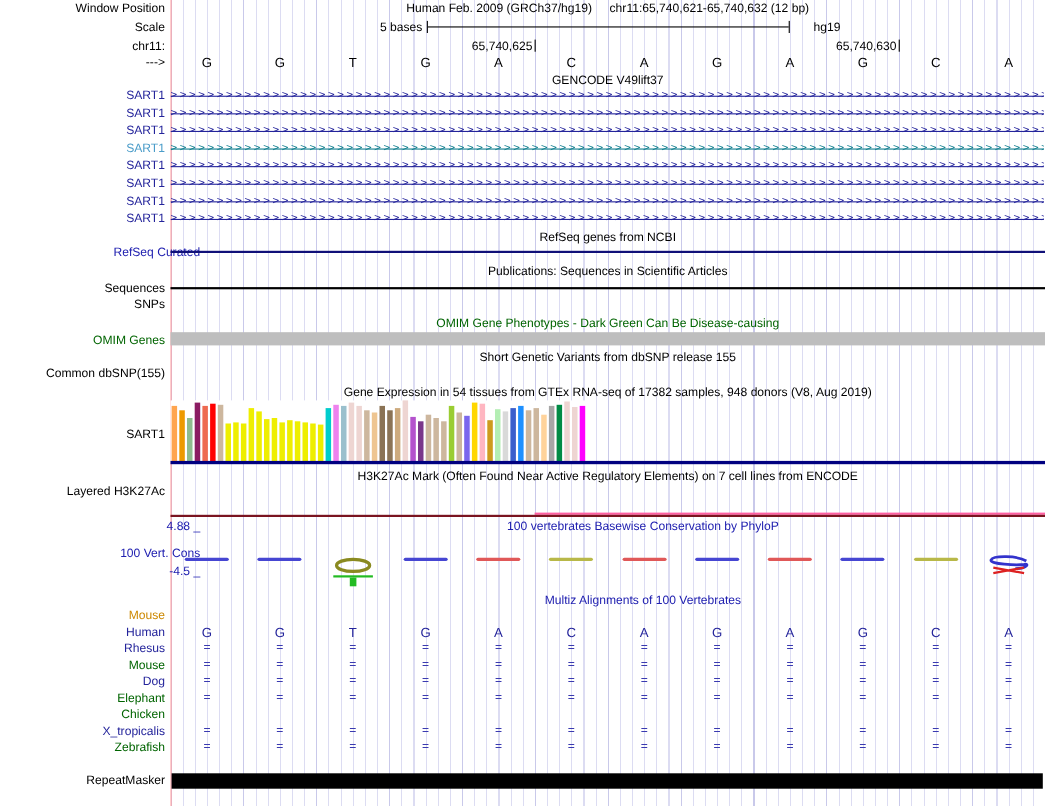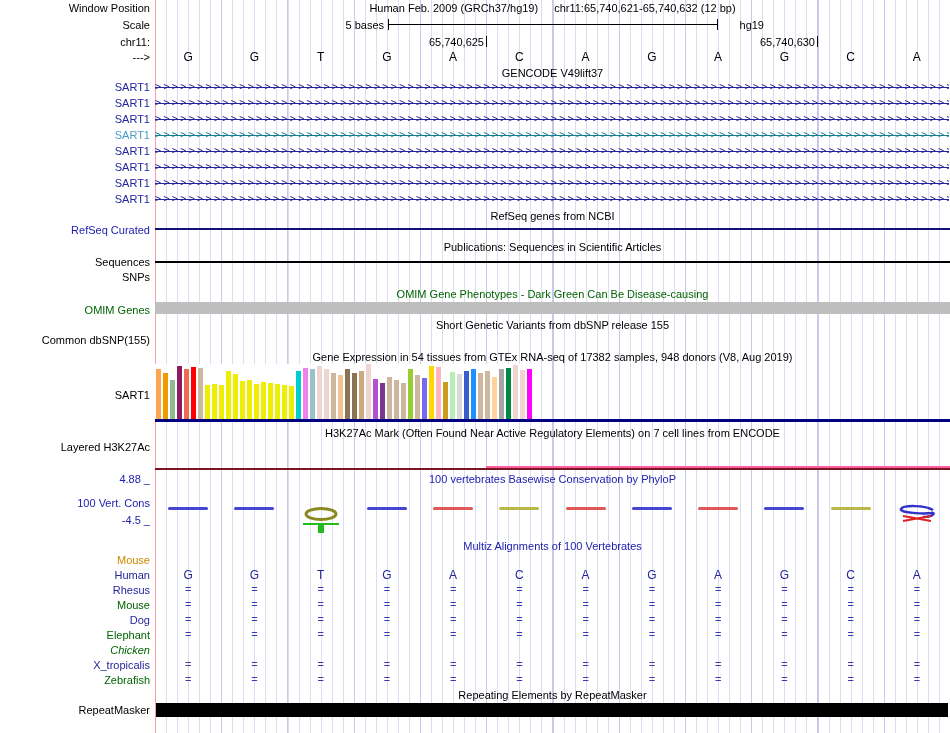--- a/index.html
+++ b/index.html
@@ -5,21 +5,21 @@
   html,body{margin:0;padding:0;background:#fff;}
   #app{position:relative;width:950px;height:733px;background:#fff;overflow:hidden;
        font-family:"Liberation Sans",sans-serif;color:#000;}
   .grid{position:absolute;left:155px;top:0;width:795px;height:733px;
         background-image:
           repeating-linear-gradient(90deg,#c9c9ea 0,#c9c9ea 1px,transparent 1px,transparent 66.25px),
           repeating-linear-gradient(90deg,#dcdcf2 0,#dcdcf2 1px,transparent 1px,transparent 11.0417px);}
   .salmon{position:absolute;left:155px;top:0;width:1px;height:733px;background:#ff9e9e;}
   .lbl{position:absolute;left:0;width:150px;text-align:right;font-size:11px;line-height:13px;white-space:nowrap;}
   .title{position:absolute;left:155px;width:795px;text-align:center;font-size:11px;line-height:13px;white-space:nowrap;}
-  .abs{position:absolute;} .blue{color:#2020b0;} .green{color:#006400;} .orange{color:#cc8800;}
+  .abs{position:absolute;} .blue{color:#2020b0;padding-left:32px;} .green{color:#006400;} .orange{color:#cc8800;}
   .hline{position:absolute;}
   .num{position:absolute;font-size:11px;line-height:13px;text-align:right;white-space:nowrap;}
   .tick{position:absolute;width:1px;background:#000;}
   .ruler-line{position:absolute;height:1px;background:#000;}
   .tx-row{position:absolute;left:155px;width:794px;height:14px;overflow:hidden;}
   .tx-line{position:absolute;left:0;top:7px;width:100%;height:1px;}
   .tx-arrows{position:absolute;left:0;top:0;width:100%;height:14px;line-height:14px;
              font-family:"DejaVu Sans Mono",monospace;font-size:10px;letter-spacing:2.4px;white-space:nowrap;}
   .colglyph{position:absolute;transform:translateX(-50%);white-space:nowrap;}
   .bar{position:absolute;width:5px;}
@@ -260,21 +260,20 @@
       <div class="colglyph" style="left: 453.125px; top: 673px; font-size: 11px; color: rgb(58, 58, 176);">=</div>
       <div class="colglyph" style="left: 519.375px; top: 673px; font-size: 11px; color: rgb(58, 58, 176);">=</div>
       <div class="colglyph" style="left: 585.625px; top: 673px; font-size: 11px; color: rgb(58, 58, 176);">=</div>
       <div class="colglyph" style="left: 651.875px; top: 673px; font-size: 11px; color: rgb(58, 58, 176);">=</div>
       <div class="colglyph" style="left: 718.125px; top: 673px; font-size: 11px; color: rgb(58, 58, 176);">=</div>
       <div class="colglyph" style="left: 784.375px; top: 673px; font-size: 11px; color: rgb(58, 58, 176);">=</div>
       <div class="colglyph" style="left: 850.625px; top: 673px; font-size: 11px; color: rgb(58, 58, 176);">=</div>
       <div class="colglyph" style="left: 916.875px; top: 673px; font-size: 11px; color: rgb(58, 58, 176);">=</div>
     </div>
 
-  <div class="title" style="top:689px">Repeating Elements by RepeatMasker</div>
   <div class="lbl" style="top:704px">RepeatMasker</div>
   <div class="hline" style="left: 156px; top: 703px; width: 792px; height: 14px; background: rgb(0, 0, 0);" id="rmsk-bar"></div>
 <div class="lbl" style="top: 81px; color: rgb(36, 36, 155);">SART1</div>
     <div class="tx-row" style="top: 80px;">
       <div class="tx-line" style="background: rgb(36, 36, 155);"></div>
       <div class="tx-arrows" style="color: rgb(36, 36, 155);">&gt;&gt;&gt;&gt;&gt;&gt;&gt;&gt;&gt;&gt;&gt;&gt;&gt;&gt;&gt;&gt;&gt;&gt;&gt;&gt;&gt;&gt;&gt;&gt;&gt;&gt;&gt;&gt;&gt;&gt;&gt;&gt;&gt;&gt;&gt;&gt;&gt;&gt;&gt;&gt;&gt;&gt;&gt;&gt;&gt;&gt;&gt;&gt;&gt;&gt;&gt;&gt;&gt;&gt;&gt;&gt;&gt;&gt;&gt;&gt;&gt;&gt;&gt;&gt;&gt;&gt;&gt;&gt;&gt;&gt;&gt;&gt;&gt;&gt;&gt;&gt;&gt;&gt;&gt;&gt;&gt;&gt;&gt;&gt;&gt;&gt;&gt;&gt;&gt;&gt;&gt;&gt;&gt;&gt;&gt;&gt;&gt;&gt;&gt;&gt;&gt;&gt;&gt;&gt;&gt;&gt;&gt;&gt;&gt;&gt;</div>
     </div>
     <div class="lbl" style="top: 97px; color: rgb(36, 36, 155);">SART1</div>
     <div class="tx-row" style="top: 96px;">
       <div class="tx-line" style="background: rgb(36, 36, 155);"></div>
@@ -308,16 +307,16 @@
     <div class="lbl" style="top: 193px; color: rgb(36, 36, 155);">SART1</div>
     <div class="tx-row" style="top: 192px;">
       <div class="tx-line" style="background: rgb(36, 36, 155);"></div>
       <div class="tx-arrows" style="color: rgb(36, 36, 155);">&gt;&gt;&gt;&gt;&gt;&gt;&gt;&gt;&gt;&gt;&gt;&gt;&gt;&gt;&gt;&gt;&gt;&gt;&gt;&gt;&gt;&gt;&gt;&gt;&gt;&gt;&gt;&gt;&gt;&gt;&gt;&gt;&gt;&gt;&gt;&gt;&gt;&gt;&gt;&gt;&gt;&gt;&gt;&gt;&gt;&gt;&gt;&gt;&gt;&gt;&gt;&gt;&gt;&gt;&gt;&gt;&gt;&gt;&gt;&gt;&gt;&gt;&gt;&gt;&gt;&gt;&gt;&gt;&gt;&gt;&gt;&gt;&gt;&gt;&gt;&gt;&gt;&gt;&gt;&gt;&gt;&gt;&gt;&gt;&gt;&gt;&gt;&gt;&gt;&gt;&gt;&gt;&gt;&gt;&gt;&gt;&gt;&gt;&gt;&gt;&gt;&gt;&gt;&gt;&gt;&gt;&gt;&gt;&gt;&gt;</div>
     </div>
     <div class="lbl" style="top: 569px; color: rgb(36, 36, 155);">Human</div>
     <div class="lbl" style="top: 584px; color: rgb(36, 36, 155);">Rhesus</div>
     <div class="lbl" style="top: 599px; color: rgb(0, 100, 0);">Mouse</div>
     <div class="lbl" style="top: 614px; color: rgb(36, 36, 155);">Dog</div>
     <div class="lbl" style="top: 629px; color: rgb(0, 100, 0);">Elephant</div>
-    <div class="lbl" style="top: 644px; color: rgb(0, 100, 0); font-style: italic;">Chicken</div>
+    <div class="lbl" style="top: 644px; color: rgb(0, 100, 0);">Chicken</div>
     <div class="lbl" style="top: 659px; color: rgb(36, 36, 155);">X_tropicalis</div>
     <div class="lbl" style="top: 674px; color: rgb(0, 100, 0);">Zebrafish</div>
   </div>
 
 </body></html>

